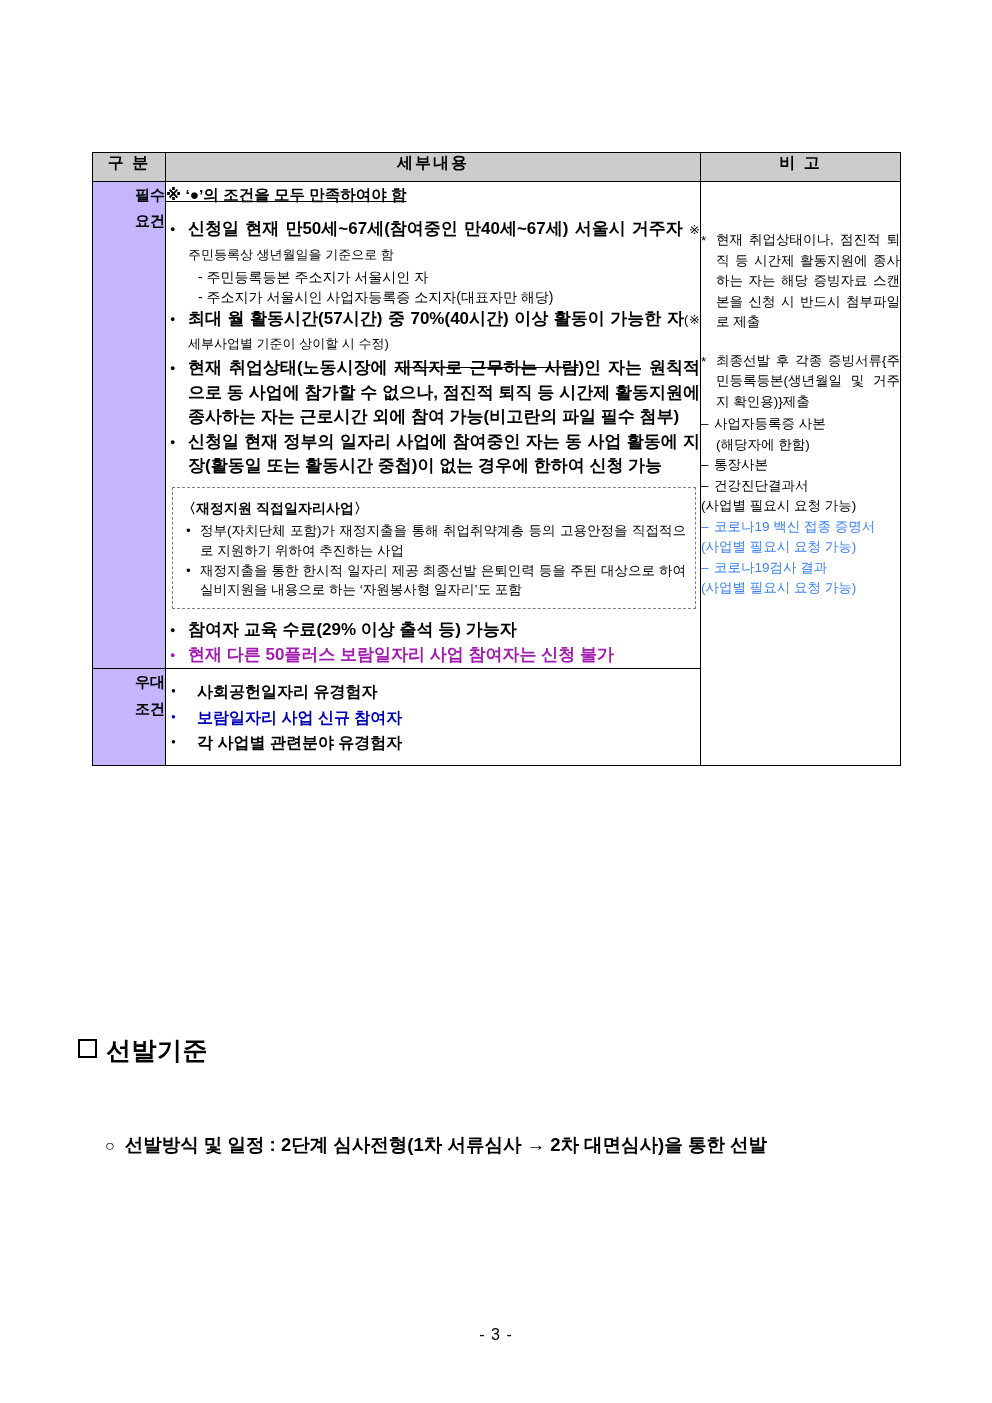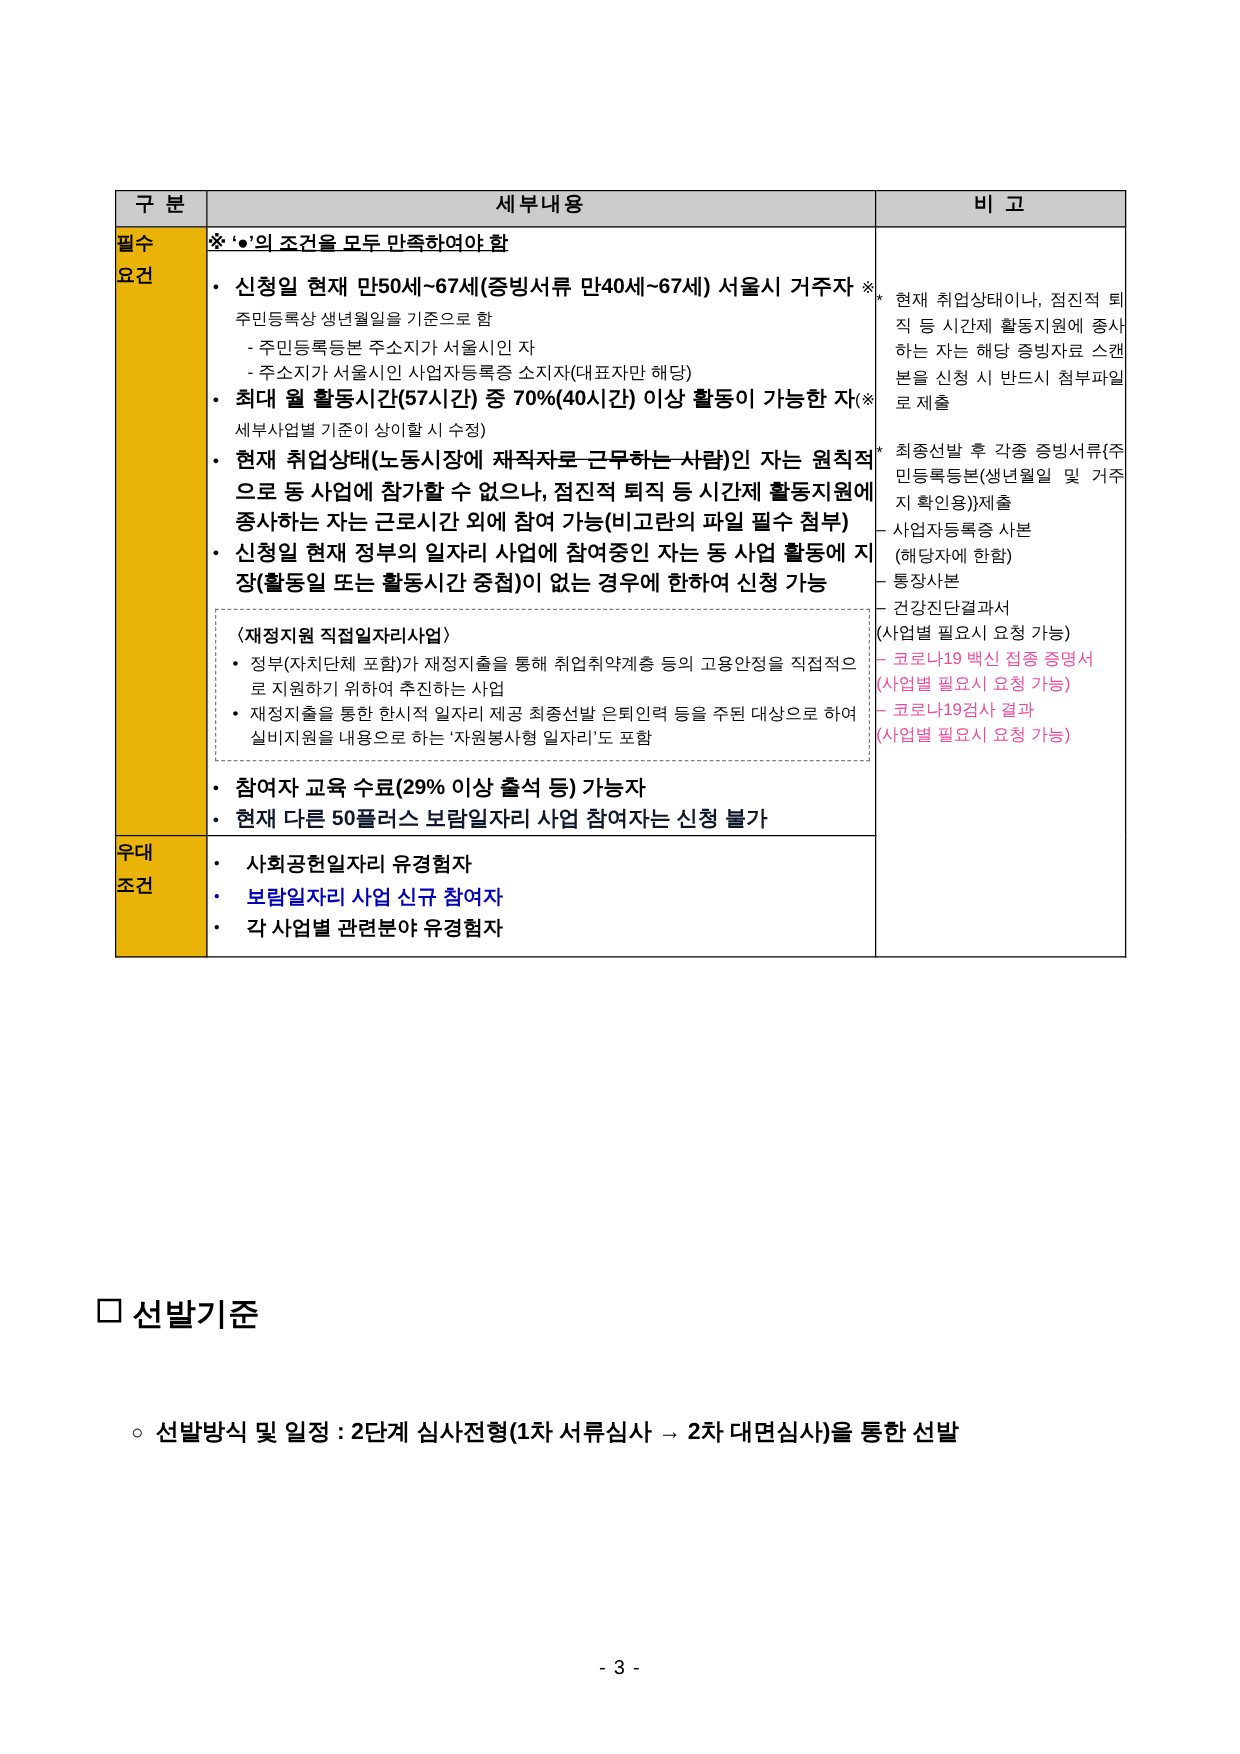--- a/index.html
+++ b/index.html
@@ -47,22 +47,22 @@
     background: #cccccc;
     text-align: center;
     font-weight: bold;
     font-size: 16px;
     height: 28px;
     vertical-align: middle;
     letter-spacing: 2px;
   }
 
   .label-cell {
-    background: #eab308;
-    text-align: left;
+    background: #c4b5fd;
+    text-align: right;
     vertical-align: middle;
     font-weight: bold;
     font-size: 15px;
     line-height: 1.75;
   }
 
   .detail-cell {
     padding: 8px 6px 8px 8px;
     font-size: 16px;
     line-height: 1.38;
@@ -92,21 +92,21 @@
     text-justify: inter-character;
   }
   .bul::before {
     content: "\25CF";
     position: absolute;
     left: 4px;
     top: 0;
     font-size: 9px;
     line-height: 2.8;
   }
-  .bul.blue { color: #0f172a; }
+  .bul.blue { color: #a21caf; }
 
   .dash {
     font-size: 14px;
     font-weight: normal;
     line-height: 1.45;
     padding-left: 32px;
     margin: 0;
   }
   .small-note {
     font-size: 13px;
@@ -186,21 +186,21 @@
     content: "\2013";
     position: absolute;
     left: 0;
     top: 0;
   }
   .bigo-sub {
     padding-left: 15px;
     margin: 0;
   }
   .bigo-plain { margin: 0; }
-  .bigo-blue { color: #ec4899; }
+  .bigo-blue { color: #3b82f6; }
 
   
   .sec-heading {
     position: absolute;
     left: 78px;
     top: 1034px;
     font-size: 25px;
     font-weight: bold;
     letter-spacing: 0.5px;
   }
@@ -260,21 +260,21 @@
         <div>요건</div>
       </td>
 
       <td class="detail-cell">
 
         <div class="note-line">
           <u>※ ‘●’의 조건을 모두 만족하여야 함</u>
         </div>
 
         <div class="bul">
-          <span>신청일 현재 만50세~67세(증빙서류 만40세~67세) 서울시 거주자</span>
+          <span>신청일 현재 만50세~67세(참여중인 만40세~67세) 서울시 거주자</span>
           <span class="small-note">※주민등록상 생년월일을 기준으로 함</span>
         </div>
         <div class="dash">- 주민등록등본 주소지가 서울시인 자</div>
         <div class="dash">- 주소지가 서울시인 사업자등록증 소지자(대표자만 해당)</div>
 
         <div class="bul">
           <span>최대 월 활동시간(57시간) 중 70%(40시간) 이상 활동이 가능한 자</span><span class="small-note">(※ 세부사업별 기준이 상이할 시 수정)</span>
         </div>
 
         <div class="bul">

